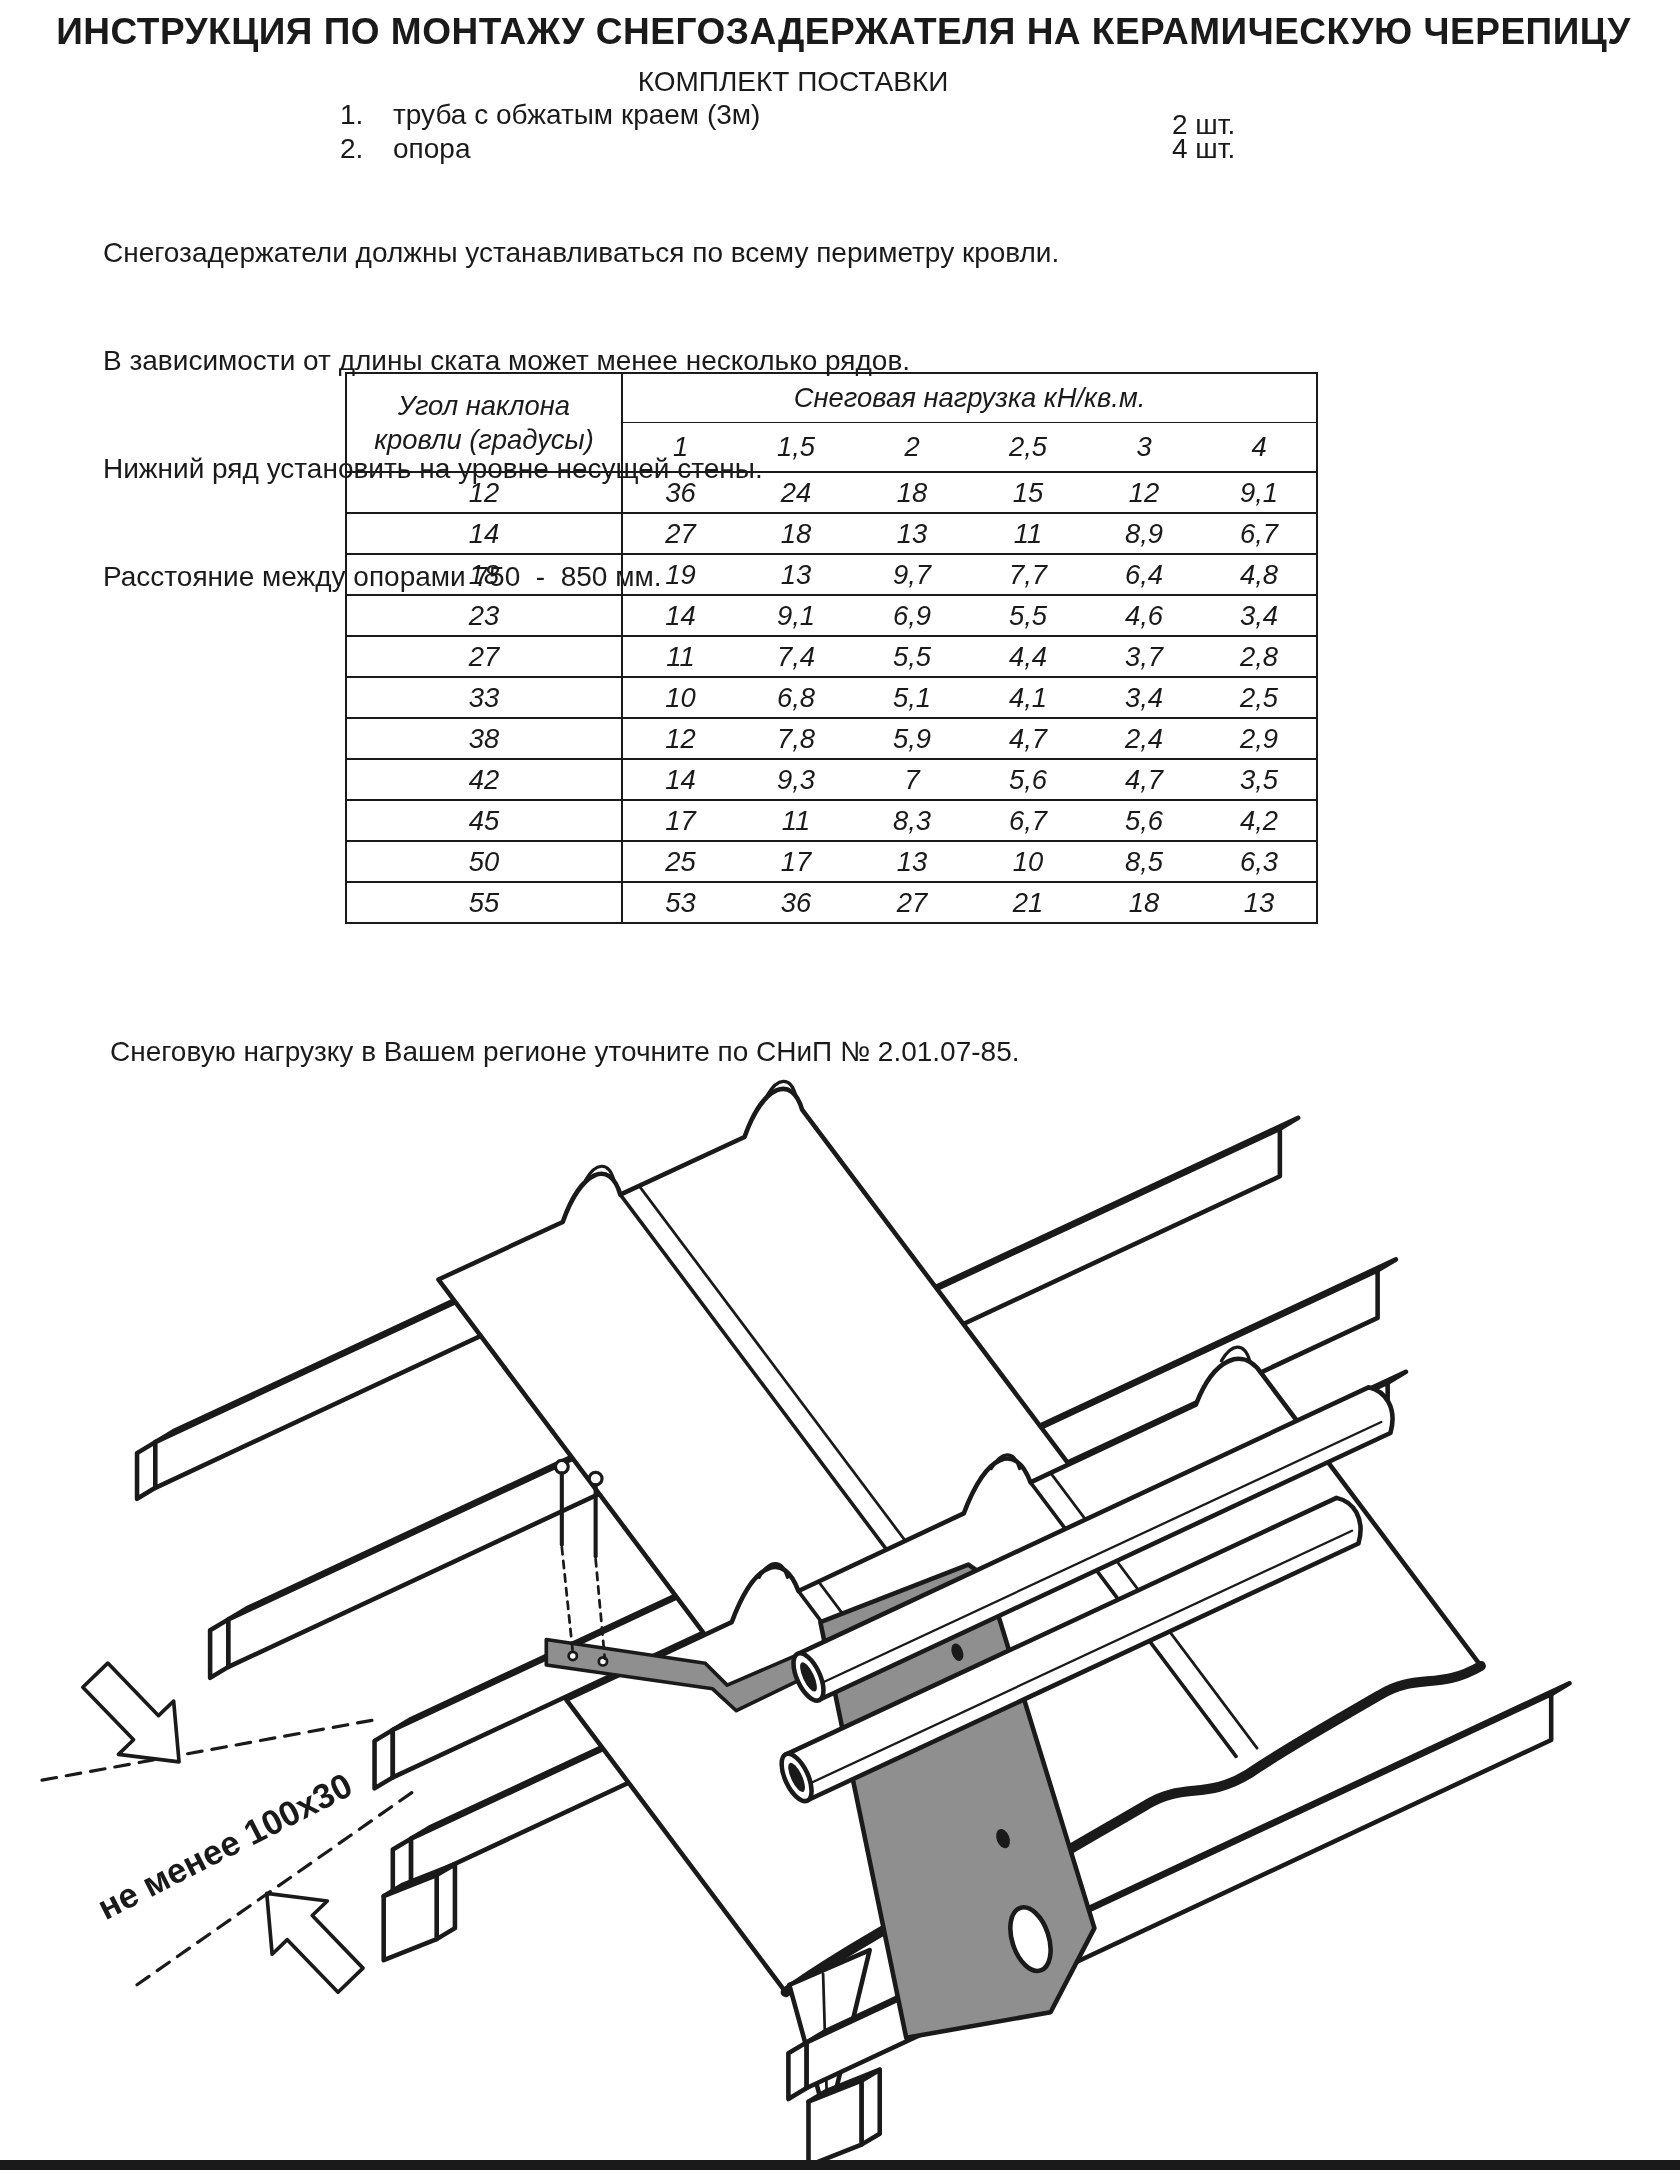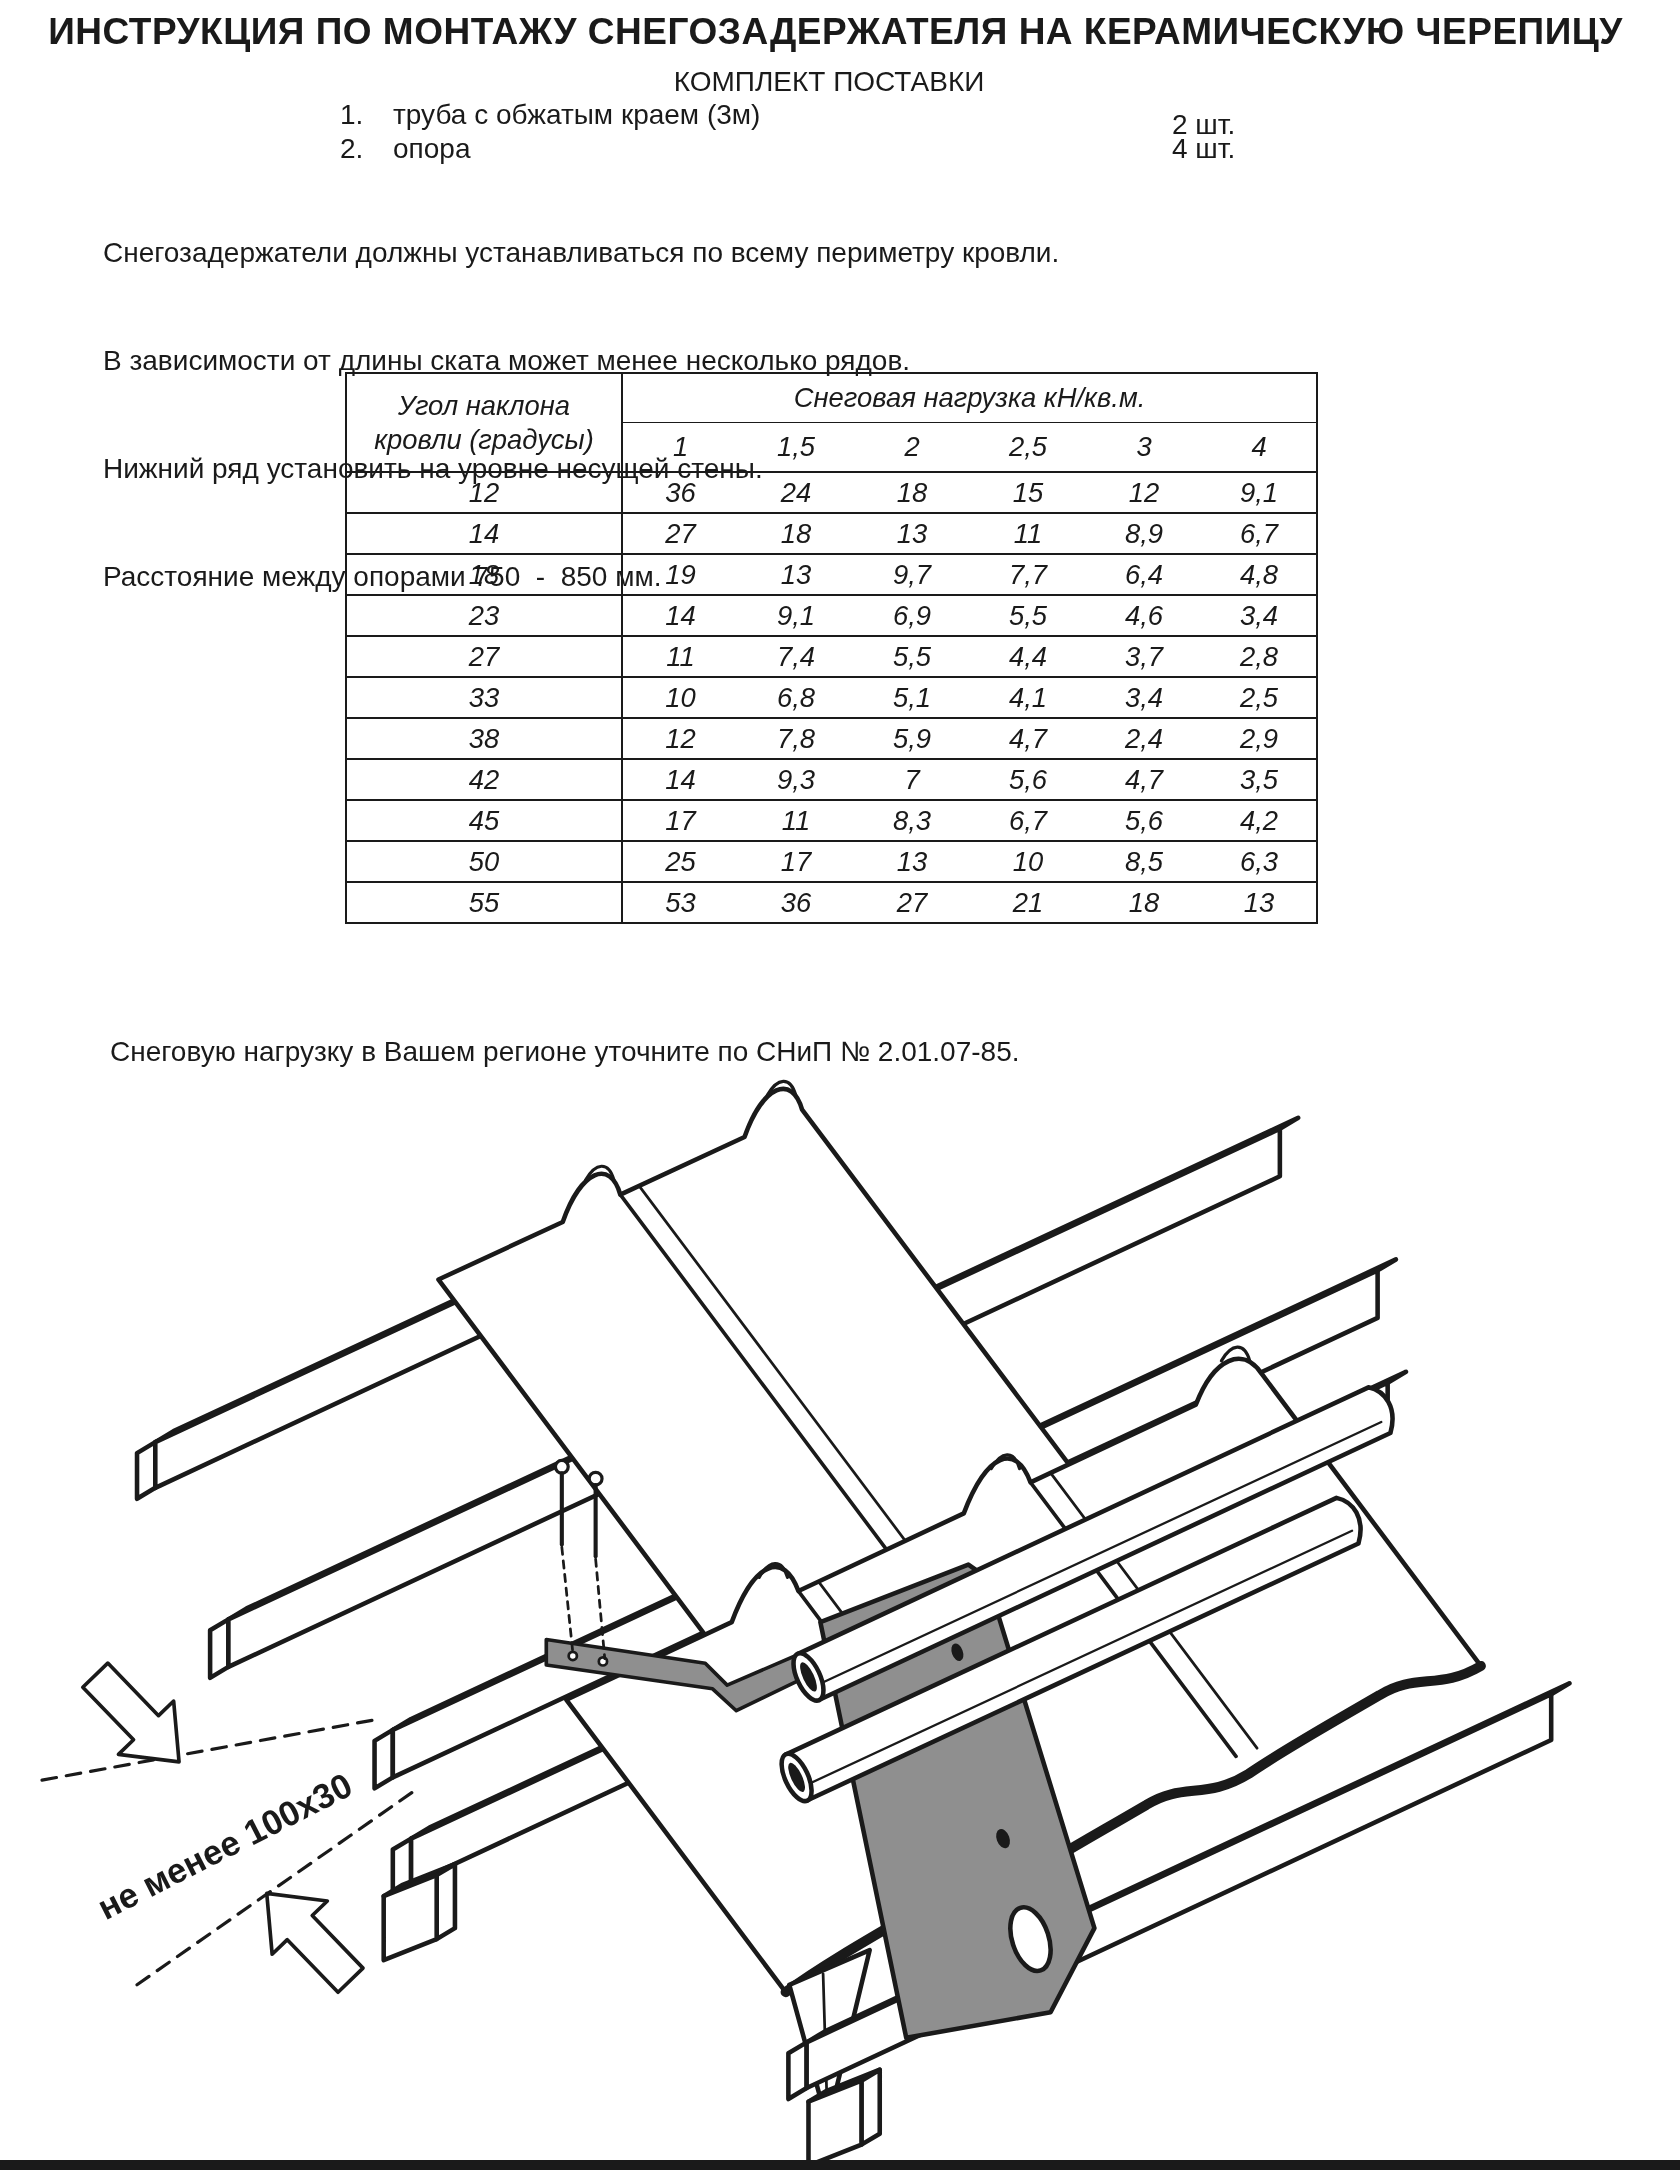--- a/index.html
+++ b/index.html
@@ -1,20 +1,20 @@
 <!DOCTYPE html>
 <html style="font-size:14.6px"><head>
 <meta charset="utf-8">
 <style>
   html,body{margin:0;padding:0;background:#e8e8e8;}
   .page{position:relative;width:1680px;height:2176px;background:#ffffff;color:#1a1a1a;
         font-family:"Liberation Sans", sans-serif;overflow:hidden;}
   .abs{position:absolute;}
-  .title{top:11px;left:8px;width:1655px;text-align:center;font-size:37px;font-weight:bold;letter-spacing:0.5px;}
-  .kit-heading{top:66px;left:0;width:1586px;text-align:center;font-size:28px;padding-left:36px;}
+  .title{top:11px;left:16px;width:1655px;text-align:center;font-size:37px;font-weight:bold;letter-spacing:0.5px;}
+  .kit-heading{top:66px;left:0;width:1586px;text-align:center;font-size:28px;}
   .kit-num{font-size:28px;}
   .kit-name{font-size:28px;}
   .kit-qty{font-size:28px;}
   .intro{left:103px;top:163px;font-size:28px;line-height:36px;white-space:pre;}
   .snow-table{top:372px;left:345px;border-collapse:collapse;table-layout:fixed;width:971px;
               font-size:27.4px;}
   .snow-table td{border-top:2.7px solid #1a1a1a;text-align:center;vertical-align:middle;padding:0;font-weight:normal;}
   .snow-table{border:2.7px solid #1a1a1a;font-style:italic;}
   .angle-h{border-right:2.7px solid #1a1a1a;font-size:27.4px;line-height:34px;}
   .load-h{height:48px;}

